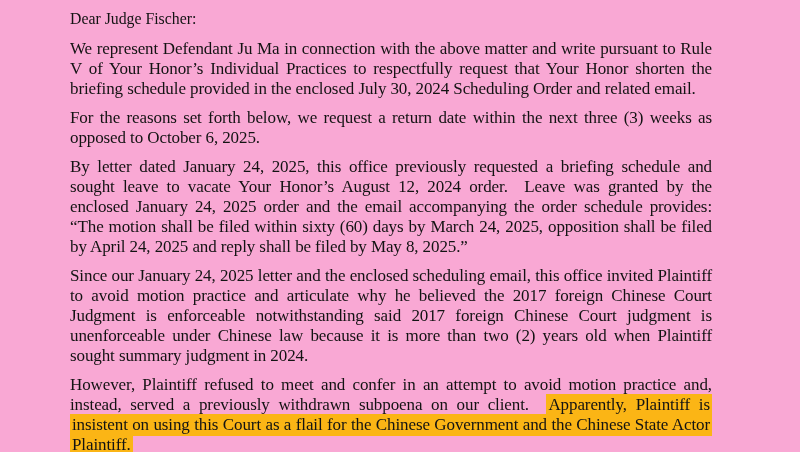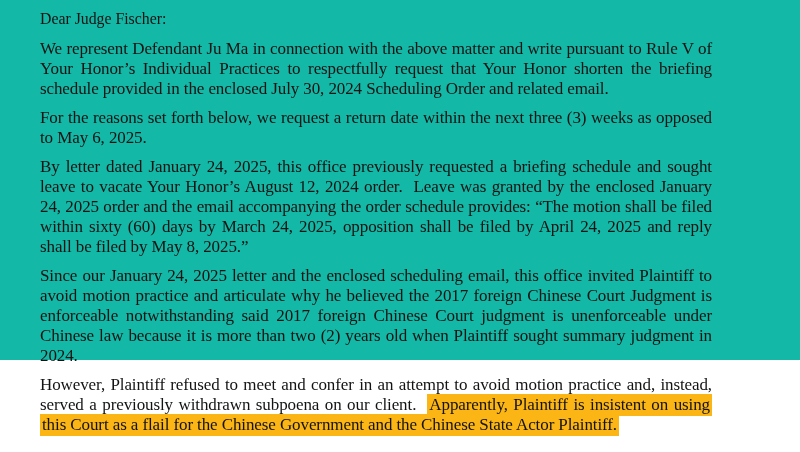--- a/index.html
+++ b/index.html
@@ -10,23 +10,23 @@
   body {
     width: 800px;
     height: 452px;
     overflow: hidden;
     font-family: "Liberation Serif", "DejaVu Serif", serif;
     color: #131313;
   }
   .page {
     box-sizing: border-box;
     width: 800px;
-    height: 360px;
-    padding: 9px 88px 0 40px;
-    background: #14b8a6;
+    height: 452px;
+    padding: 9px 88px 0 70px;
+    background: #f9a8d4;
   }
   .salutation {
     font-size: 15.8px;
     line-height: 20px;
     text-align: left;
     margin: 0 0 10px 0;
   }
   .para {
     font-size: 17px;
     line-height: 20px;
@@ -43,20 +43,20 @@
   }
 </style>
 </head>
 <body>
 
 <div class="page">
   <p class="salutation">Dear Judge Fischer:</p>
 
   <p class="para">We represent Defendant Ju Ma in connection with the above matter and write pursuant to Rule V of Your Honor’s Individual Practices to respectfully request that Your Honor shorten the briefing schedule provided in the enclosed July 30, 2024 Scheduling Order and related email.</p>
 
-  <p class="para">For the reasons set forth below, we request a return date within the next three (3) weeks as opposed to May 6, 2025.</p>
+  <p class="para">For the reasons set forth below, we request a return date within the next three (3) weeks as opposed to October 6, 2025.</p>
 
   <p class="para">By letter dated January 24, 2025, this office previously requested a briefing schedule and sought leave to vacate Your Honor’s August 12, 2024 order.&nbsp; Leave was granted by the enclosed January 24, 2025 order and the email accompanying the order schedule provides: “The motion shall be filed within sixty (60) days by March 24, 2025, opposition shall be filed by April 24, 2025 and reply shall be filed by May 8, 2025.”</p>
 
   <p class="para">Since our January 24, 2025 letter and the enclosed scheduling email, this office invited Plaintiff to avoid motion practice and articulate why he believed the 2017 foreign Chinese Court Judgment is enforceable notwithstanding said 2017 foreign Chinese Court judgment is unenforceable under Chinese law because it is more than two (2) years old when Plaintiff sought summary judgment in 2024.</p>
 
   <p class="para"><span>However, Plaintiff refused to meet and confer in an attempt to avoid motion practice and, instead, served a previously withdrawn subpoena on our client.&nbsp; </span><mark class="hl" style="background-color: rgb(251, 181, 21);">Apparently, Plaintiff is insistent on using this Court as a flail for the Chinese Government and the Chinese State Actor Plaintiff.</mark></p>
 </div>
 
 </body></html>

